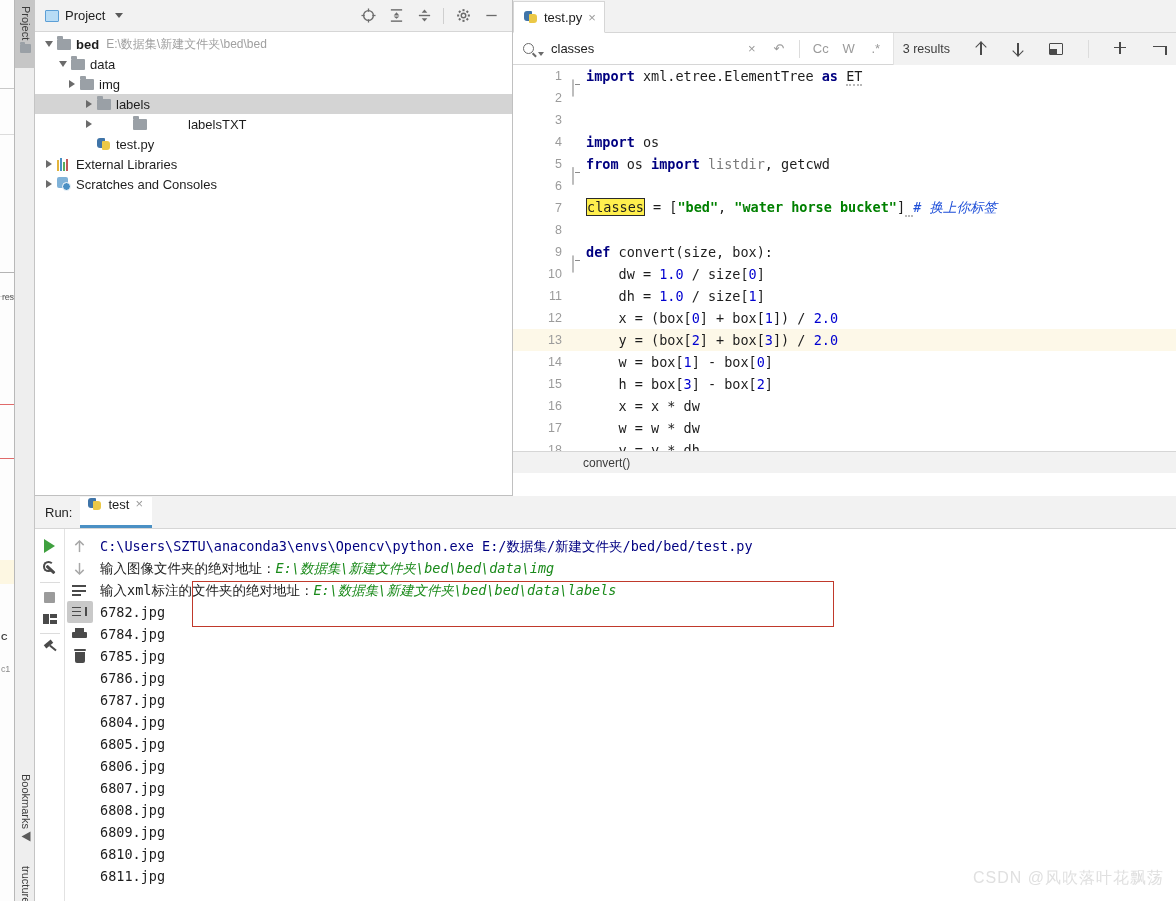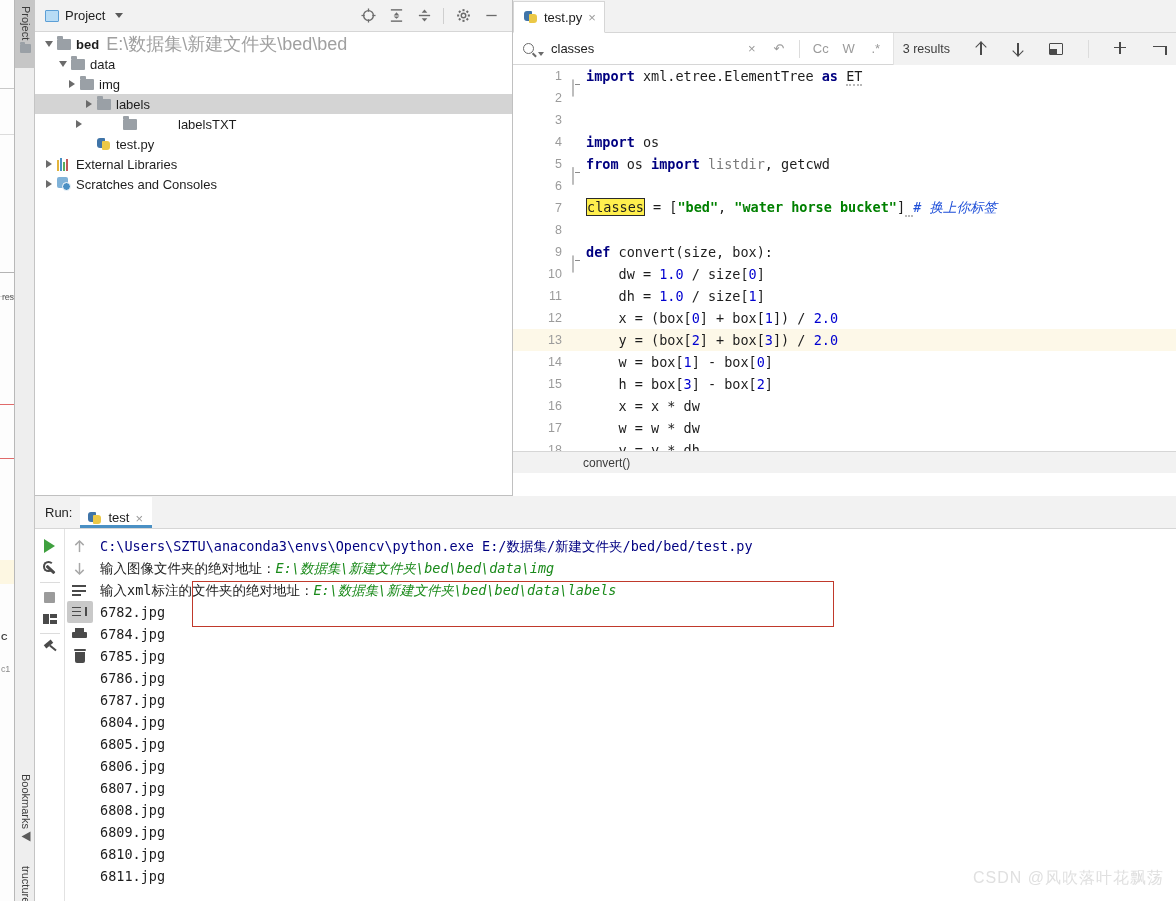--- a/index.html
+++ b/index.html
@@ -90,21 +90,21 @@
   .ic-lib i { display: block; width: 2px; background: #888; }
   .ic-lib i:nth-child(1) { height: 11px; background: #e2b33a; }
   .ic-lib i:nth-child(2) { height: 13px; background: #4a90c4; }
   .ic-lib i:nth-child(3) { height: 9px;  background: #5cab5c; }
   .ic-lib i:nth-child(4) { height: 12px; background: #c25858; }
   .ic-scratch { width: 14px; height: 14px; position: relative; flex: 0 0 14px; margin-right: 5px; }
   .ic-scratch .sq { position: absolute; left: 0; top: 0; width: 11px; height: 11px; background: #7fb2d8; border-radius: 2px; }
   .ic-scratch .cl { position: absolute; left: 5px; top: 5px; width: 9px; height: 9px; background: #4a90c4; border: 1.5px solid #ffffff; border-radius: 50%; }
   .tlabel { color: #1d1d1d; }
   .tlabel.bold { font-weight: bold; }
-  .tpath { color: #a0a0a0; margin-left: 7px; font-size: 18px; }
+  .tpath { color: #a0a0a0; margin-left: 7px; font-size: 12px; }
 
   
   .editor-area { position: absolute; left: 513px; top: 0; width: 663px; height: 496px; background: #ffffff; }
   .tabbar { height: 33px; background: #f2f2f2; border-bottom: 1px solid #d6d6d6; display: flex; align-items: flex-end; }
   .etab {
     height: 32px; display: flex; align-items: center; gap: 6px; padding: 0 8px 0 10px;
     background: #ffffff; border: 1px solid #d6d6d6; border-bottom: 1px solid #ffffff;
     position: relative; top: 1px; cursor: default;
   }
   .etab-label { font-size: 13px; color: #1d1d1d; }
@@ -152,21 +152,21 @@
   .dim { color: #7a7a7a; }
   .hlmatch { background: #ffef4d; border: 1px solid #2a2a2a; padding: 0 0; }
   .squiggle { border-bottom: 2px dotted #b8b8b8; }
   .breadcrumb { position: absolute; left: 0; bottom: 0; width: 663px; height: 22px; background: #f2f2f2; border-top: 1px solid #d6d6d6; display: flex; align-items: center; padding-left: 70px; font-size: 12px; color: #3c3c3c; }
 
   
   .run-panel { position: absolute; left: 35px; top: 496px; width: 1141px; height: 405px; background: #ffffff; }
   .run-tabbar { height: 33px; background: #f2f2f2; border-bottom: 1px solid #d6d6d6; display: flex; align-items: flex-end; padding-left: 6px; }
   .run-label { font-size: 13px; color: #1d1d1d; padding: 0 8px 8px 4px; }
   .run-tab {
-    height: 31px; display: flex; align-items: flex-end; gap: 6px; padding: 0 9px 0 8px;
+    height: 31px; display: flex; align-items: flex-start; gap: 6px; padding: 0 9px 0 8px;
     background: #ffffff; border-bottom: 3px solid #4a90c4; cursor: default;
   }
   .run-tab-label { font-size: 13px; }
   .run-body { display: flex; height: 372px; }
   .run-tools { width: 29px; flex: 0 0 29px; padding-top: 6px; display: flex; flex-direction: column; align-items: center; gap: 0; background: #ffffff; }
   .run-tools2 { width: 30px; flex: 0 0 30px; padding-top: 6px; display: flex; flex-direction: column; align-items: center; background: #ffffff; border-left: 1px solid #e2e2e2; }
   .rbtn { width: 26px; height: 22px; display: flex; align-items: center; justify-content: center; cursor: default; margin-bottom: 0; }
   .rbtn.active { background: #c9c9c9; border-radius: 2px; }
   .rsep { width: 20px; height: 1px; background: #dcdcdc; margin: 3px 0; }
   .tri-play { width: 0; height: 0; border-top: 7px solid transparent; border-bottom: 7px solid transparent; border-left: 11px solid #3fa03f; }
@@ -318,21 +318,21 @@
       </div>
 
       <div class="trow sel" style="padding-left:46px;">
         <span class="tw">
             <span class="chev"></span>
           </span>
         <span class="ic-folder"></span>
         <span class="tlabel">labels</span>
       </div>
 
-      <div class="trow" style="padding-left:36px;gap:36px;">
+      <div class="trow" style="padding-left:46px;gap:36px;">
         <span class="tw">
             <span class="chev"></span>
           </span>
         <span class="ic-folder"></span>
         <span class="tlabel">labelsTXT</span>
       </div>
 
       <div class="trow" style="padding-left:62px;">
         <span class="ic-py">
             <span class="pyb"></span>

